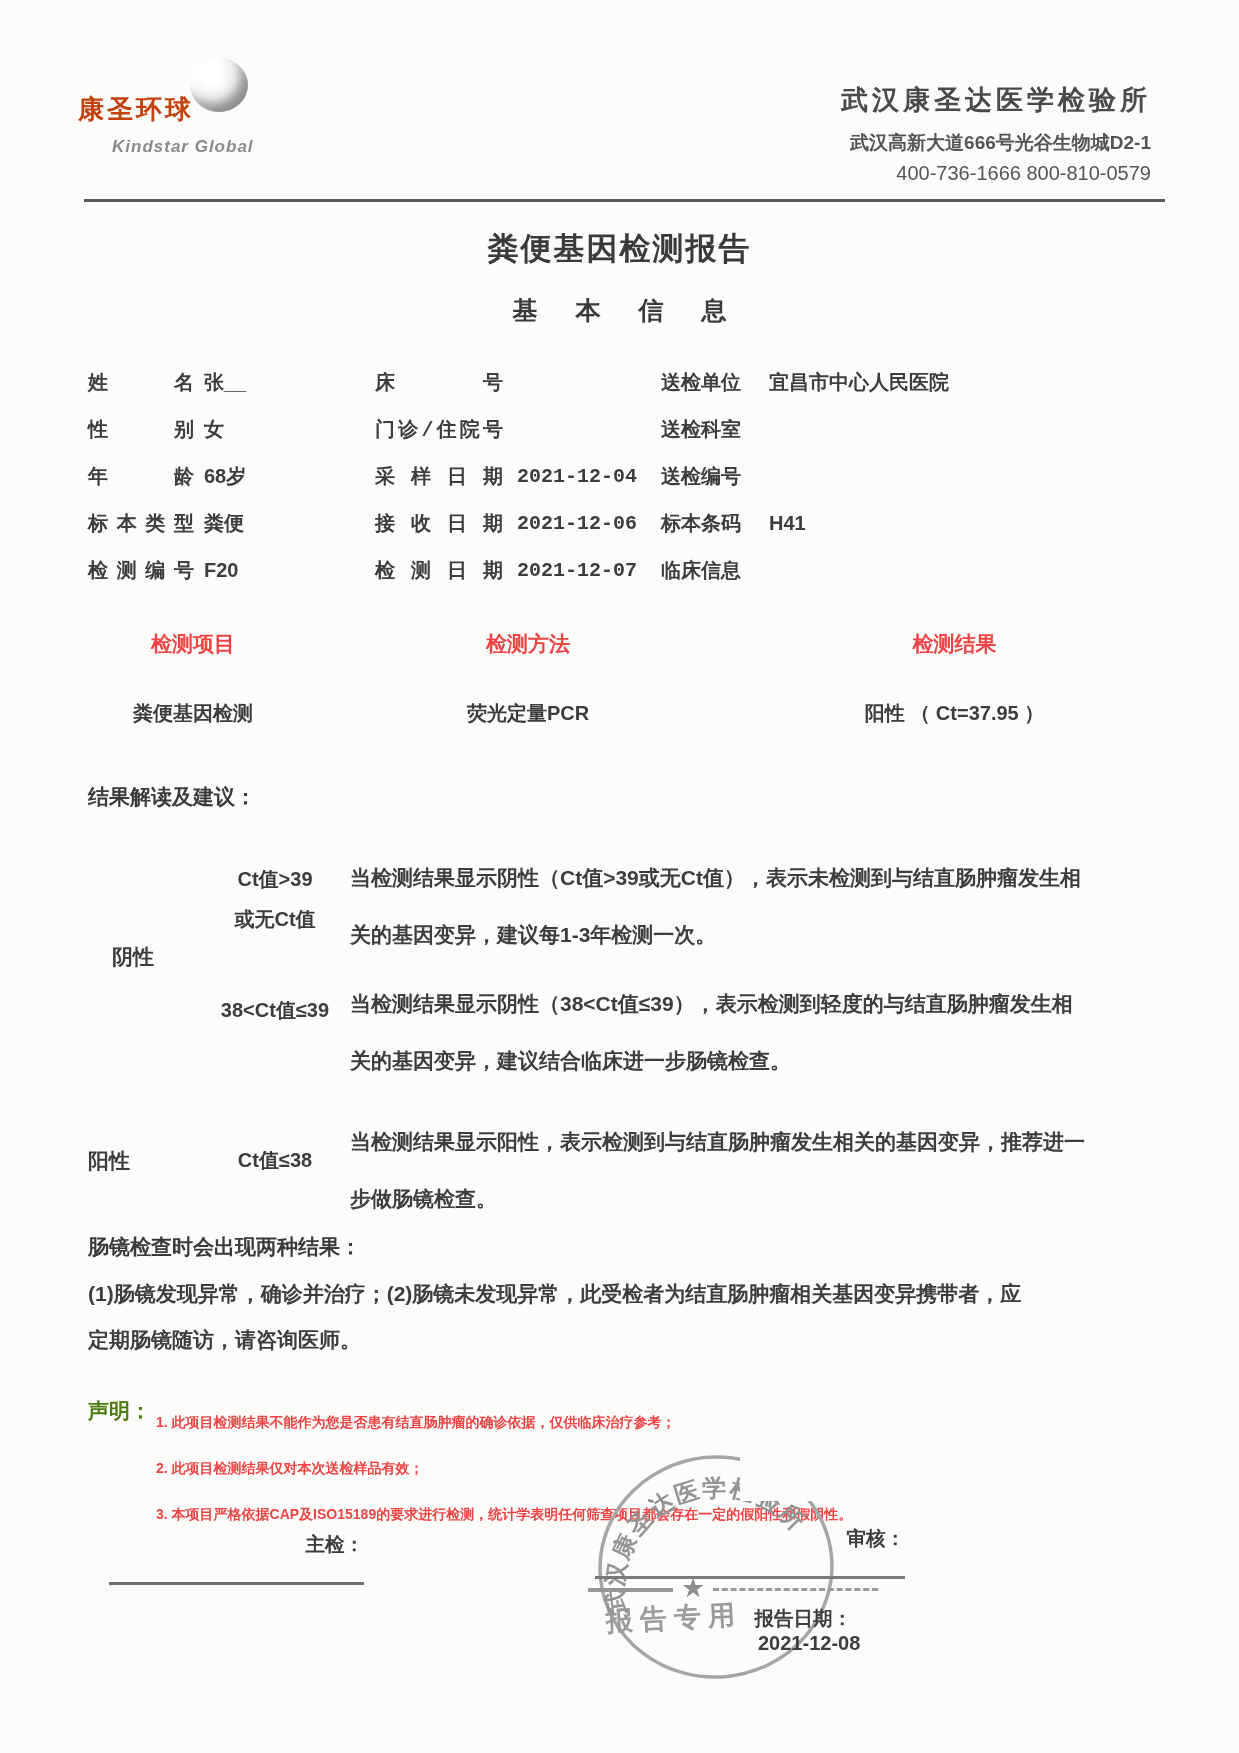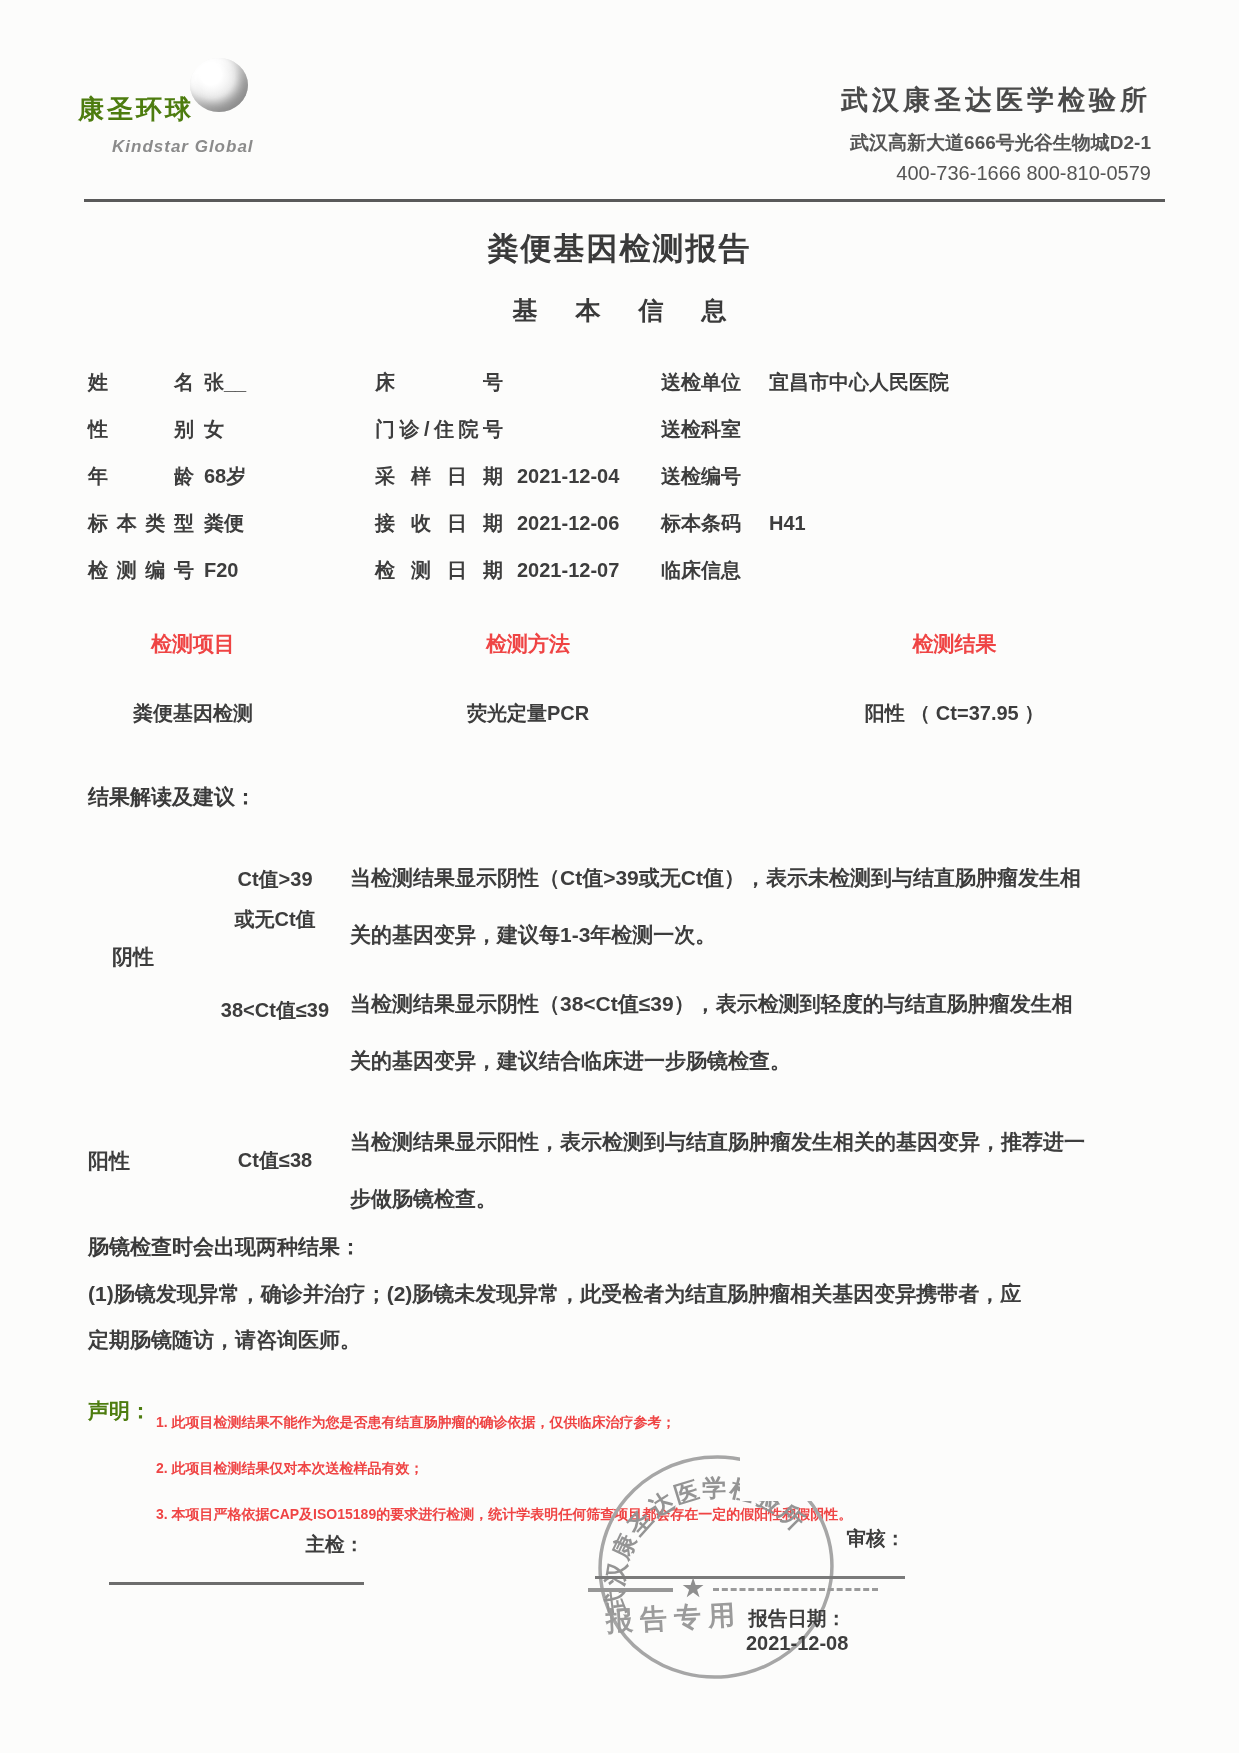--- a/index.html
+++ b/index.html
@@ -6,21 +6,21 @@
   .page {
     position:relative; width:1239px; height:1753px; margin:0 auto;
     background:#fcfcfb; color:#3d3d3d; overflow:hidden;
     font-family:"Liberation Sans", sans-serif;
   }
   .content { padding:0 88px; }
 
   
   .header { display:flex; justify-content:space-between; padding:64px 88px 0 78px; }
   .logo { position:relative; width:260px; padding-top:28px; }
-  .logo-cn { font-size:26px; font-weight:700; color:#4d7c0f; letter-spacing:3px; }
+  .logo-cn { font-size:26px; font-weight:700; color:#c2410c; letter-spacing:3px; }
   .sphere {
     position:absolute; left:112px; top:-6px; width:58px; height:54px; border-radius:50%;
     background:radial-gradient(circle at 36% 30%, #ffffff 0 20%, #ececec 45%, #bcbcbc 72%, #8f8f8f 100%);
     box-shadow: inset -7px -8px 10px rgba(110,110,110,.55), inset 5px 6px 8px #ffffff;
   }
   .logo-en { font-size:17px; font-weight:700; font-style:italic; color:#8b8b8b; margin:10px 0 0 34px; letter-spacing:1px; }
   .org { text-align:right; padding-top:18px; }
   .org-name { font-size:27px; font-weight:700; color:#4a4a4a; letter-spacing:4px; }
   .org-addr { font-size:19px; font-weight:600; color:#555; margin-top:12px; }
   .org-phone { font-size:20px; font-weight:400; color:#555; margin-top:6px; }
@@ -28,21 +28,21 @@
 
   
   .title { text-align:center; font-size:31px; font-weight:700; color:#3a3a3a; margin-top:26px; letter-spacing:2px; }
   .subtitle { text-align:center; font-size:25px; font-weight:700; color:#3a3a3a; margin-top:24px; letter-spacing:38px; text-indent:38px; }
 
   
   .bi { margin-top:32px; font-size:20px; font-weight:600; }
   .bi-row { display:flex; height:47px; align-items:center; }
   .cell { display:flex; align-items:center; }
   .c1 { width:287px; }
-  .c2 { width:286px; }
+  .c2 { width:286px;font-family:Liberation Mono, monospace; }
   .c3 { flex:1; }
   .jl { display:inline-block; text-align:justify; text-align-last:justify; }
   .c1 .jl { width:106px; }
   .c2 .jl { width:128px; }
   .c3 .lb { width:88px; }
   .c1 .vl { margin-left:10px; }
   .c2 .vl { margin-left:14px; }
   .c3 .vl { margin-left:20px; }
 
   
@@ -83,21 +83,21 @@
   .reviewer { left:497px; top:80px; }
   .reviewer .sig-line { width:310px; margin-left:10px; border-bottom-color:#7a7a7a; }
   .stamp-svg { position:absolute; left:506px; top:6px; transform:rotate(-6deg); }
   .white-patch { position:absolute; left:652px; top:-2px; width:190px; height:58px; background:#fcfcfb; }
   .dash-row { position:absolute; left:500px; top:130px; display:flex; align-items:center; }
   .dash-seg1 { width:85px; border-bottom:4px solid #979797; height:2px; }
   .stamp-star { font-size:27px; color:#8f8f8f; margin:0 8px; line-height:1; }
   .dash-seg2 { width:165px; border-bottom:3px dashed #9a9a9a; height:2px; }
   .stamp-bottom { position:absolute; left:518px; top:155px; font-size:27px; font-weight:700; color:#9b9b9b; letter-spacing:7px; transform:rotate(-3deg); }
   .report-date { left:658px; top:160px; font-size:19.5px; font-weight:700; align-items:center; }
-  .report-date .date-val { margin-left:0; font-size:20px; }
+  .report-date .date-val { margin-left:12px; font-size:20px; }
 </style>
 </head>
 <body>
 
 <div class="page">
 
   <div class="header">
     <div class="logo">
       <div class="logo-cn">康圣环球</div>
       <div class="sphere"></div>

